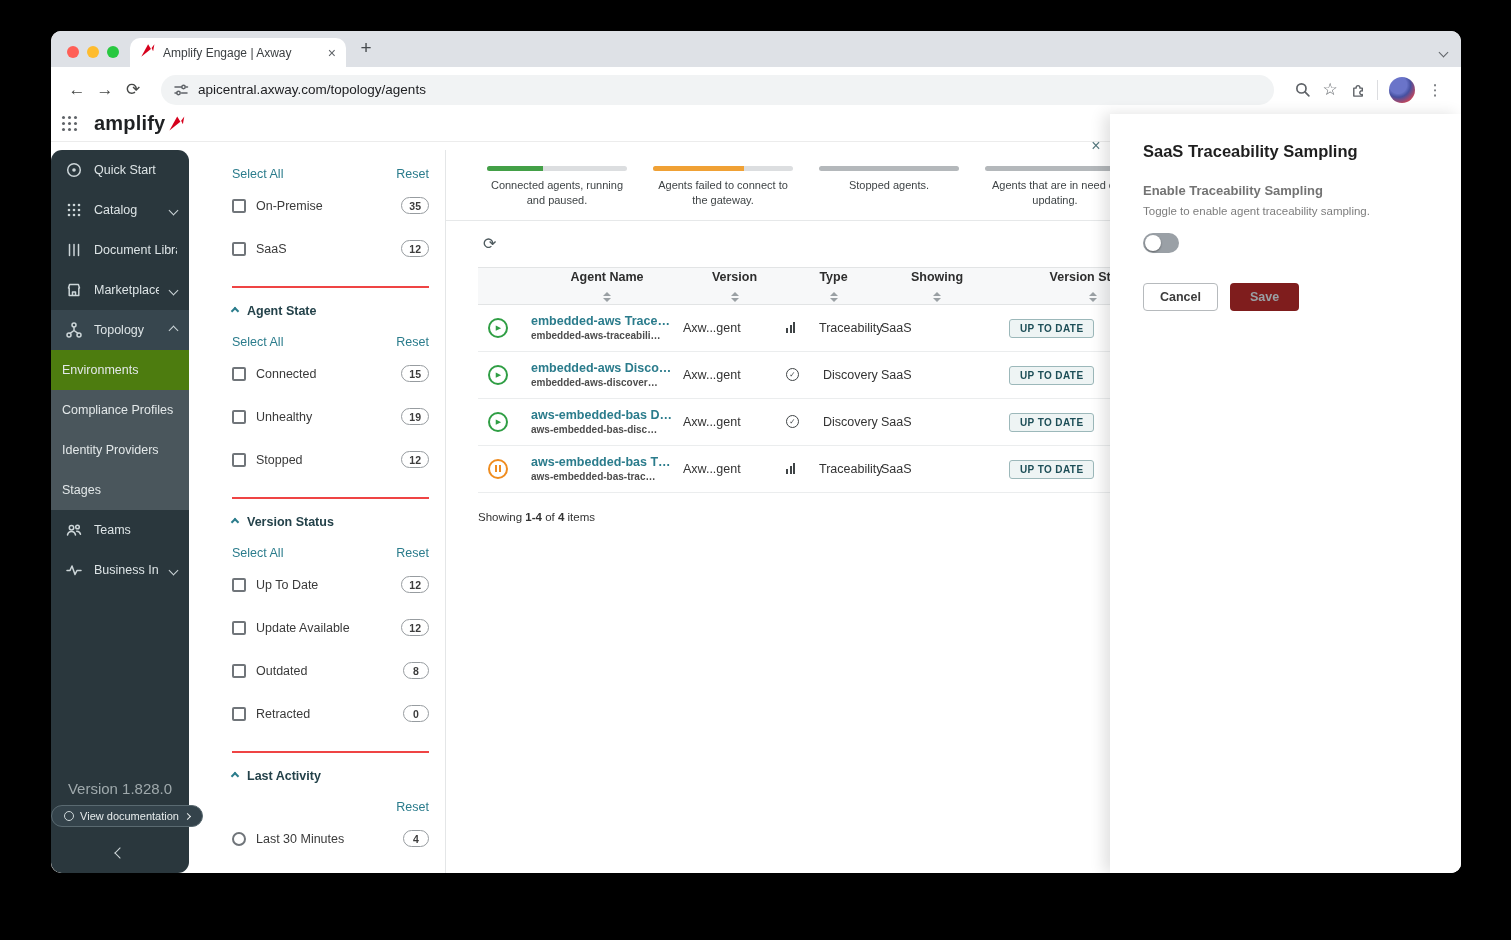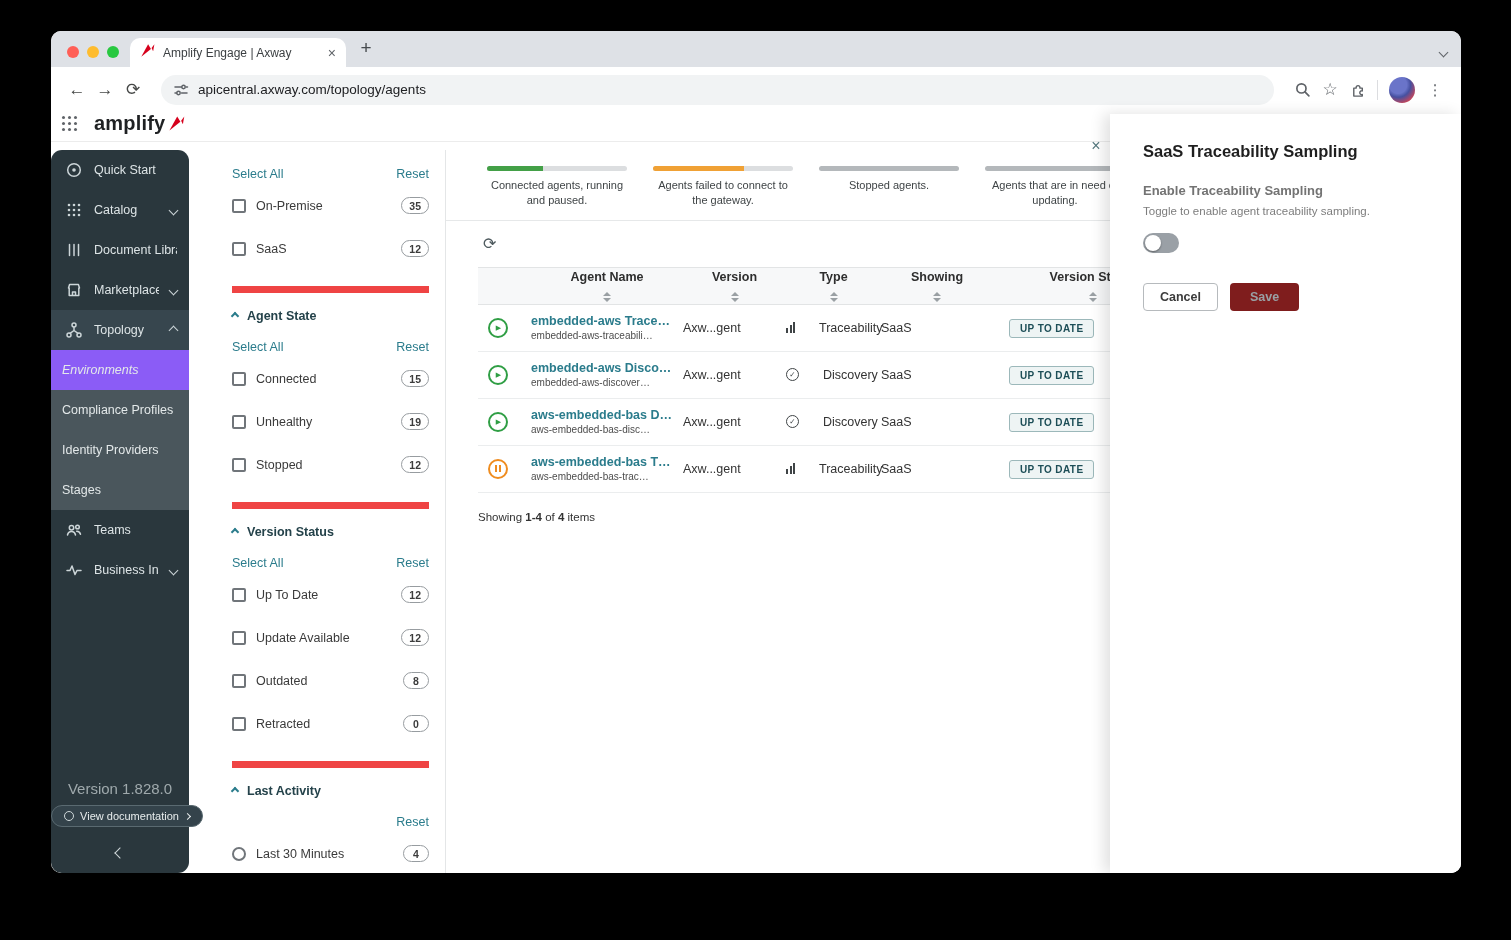--- a/index.html
+++ b/index.html
@@ -44,38 +44,38 @@
   
   .sidebar { position:absolute; left:0; top:119px; bottom:0; width:138px; background:#2a373d; display:flex; flex-direction:column; color:#dde4e6;border-radius:11px; }
   .sbitem { height:40px; display:flex; align-items:center; padding:0 12px 0 14px; gap:11px; font-size:12.5px; }
   .sbitem.active { background:#37464e; }
   .sbicon { width:18px; height:18px; display:flex; align-items:center; justify-content:center; color:#ccd5d8; flex:none; }
   .sbicon svg { stroke:currentColor; fill:none; stroke-width:1.5; stroke-linecap:round; stroke-linejoin:round; }
   .sblabel { flex:1; white-space:nowrap; overflow:hidden; }
   .sbchev { color:#ccd5d8; }
   .subblock { background:#4a565c; }
   .subitem { height:40px; display:flex; align-items:center; padding-left:11px; font-size:12.5px; color:#e3e8e9; }
-  .subitem.selected { background:#8b5cf6;font-style:italic; }
+  .subitem.selected { background:#4d7c0f; }
   .sbversion { margin-top:auto; text-align:center; font-size:15px; color:#9fa9ac; }
   .docbtn { margin:8px auto 0; width:152px; height:22px; border-radius:11px; border:1px solid #5a6a71; background:#34434b; color:#e7ecec; font-size:11px; display:flex; align-items:center; justify-content:center; gap:6px; }
   .docring { width:10px; height:10px; border:1.5px solid #cfd8da; border-radius:50%; }
   .docbtn .chev { width:5px; height:5px; border-width:1.5px; }
   .collapse { margin:16px auto 12px; color:#cfd8da; }
   .collapse .chev { width:8px; height:8px; }
 
   
   .filterpanel { position:absolute; left:167px; top:119px; bottom:0; width:228px; background:#fff; border-right:1px solid #e4e6e7; padding:14px 16px 0 14px; overflow:hidden; font-size:12.5px; color:#3a3a3a; }
   .linkrow { display:flex; justify-content:space-between; align-items:center; height:20px; }
   .link { color:#2b7c8c; font-size:12.5px; }
   .checkrow { display:flex; align-items:center; height:43px; }
   .cbox { width:14px; height:14px; border:2px solid #70757a; border-radius:2px; margin-right:10px; background:#fff; flex:none; }
   .radio { width:14px; height:14px; border:2px solid #70757a; border-radius:50%; margin-right:10px; background:#fff; flex:none; }
   .clabel { flex:1; }
   .pill { min-width:26px; height:17px; padding:0 7px; border:1px solid #979ca0; border-radius:9px; font-size:10.5px; display:flex; align-items:center; justify-content:center; color:#3c3c3c; font-weight:bold; }
-  .fsection { border-top:7px solid #ef4444; margin-top:16px; padding-top:16px; }
+  .fsection { border-top:2px solid #ef4444; margin-top:16px; padding-top:16px; }
   .sechead { display:flex; align-items:center; gap:9px; font-weight:bold; color:#24424a; margin-bottom:14px; }
   .sechead .chev { color:#2b7c8c; width:6px; height:6px; border-width:2px; }
   .resetrow { display:flex; justify-content:flex-end; height:20px; align-items:center; }
 
   
   .main { position:absolute; left:395px; top:119px; right:0; bottom:0; background:#fff; }
   .cards { display:flex; gap:26px; padding:16px 0 0 41px; }
   .card { width:140px; }
   .cardbar { height:5px; border-radius:3px; background:#dcdee0; overflow:hidden; }
   .cardbar i { display:block; height:100%; }
@@ -93,21 +93,21 @@
   .sorter .su { border-bottom:4.5px solid #9aa0a4; }
   .sorter .sd { border-top:4.5px solid #9aa0a4; }
   .trow { display:flex; align-items:center; height:47px; border-bottom:1px solid #ebedee; }
   .stateicon { width:20px; height:20px; border-radius:50%; border:2px solid; display:flex; align-items:center; justify-content:center; margin-left:10px; }
   .stateicon.running { border-color:#2f9e44; color:#2f9e44; }
   .stateicon.paused { border-color:#ef8c1f; color:#ef8c1f; }
   .playglyph { font-size:7px; line-height:1; margin-left:1px; }
   .pausebars { display:flex; gap:2px; }
   .pausebars i { width:2px; height:7px; background:currentColor; display:block; }
   .nm { color:#2b7c8c; font-weight:bold; font-size:12.5px; white-space:nowrap; overflow:hidden; }
-  .subnm { font-size:10px; font-weight:normal; color:#4d4d4d; margin-top:2px; white-space:nowrap; overflow:hidden; }
+  .subnm { font-size:10px; font-weight:bold; color:#4d4d4d; margin-top:2px; white-space:nowrap; overflow:hidden; }
   .ver { font-size:12.5px; color:#333; }
   .typecell { display:flex; align-items:center; gap:24px; font-size:12.5px; color:#333; }
   .discicon { width:13px; height:13px; border:1.5px solid #3f4446; border-radius:50%; display:flex; align-items:center; justify-content:center; font-size:7.5px; color:#3f4446; flex:none; }
   .traceicon { display:flex; align-items:flex-end; gap:1.5px; height:11px; flex:none; }
   .traceicon i { width:2px; background:#3f4446; display:block; }
   .traceicon .b1{ height:5px; } .traceicon .b2{ height:8px; } .traceicon .b3{ height:11px; }
   .badge { display:inline-block; margin-left:16px; padding:3px 10px; font-size:10px; font-weight:bold; letter-spacing:.4px; color:#1d4e57; background:#eef4f4; border:1px solid #9cb8ba; border-radius:3px; white-space:nowrap; }
   .summary { margin:18px 0 0 32px; font-size:11.5px; color:#333; }
   .summary b { font-weight:bold; }
 

